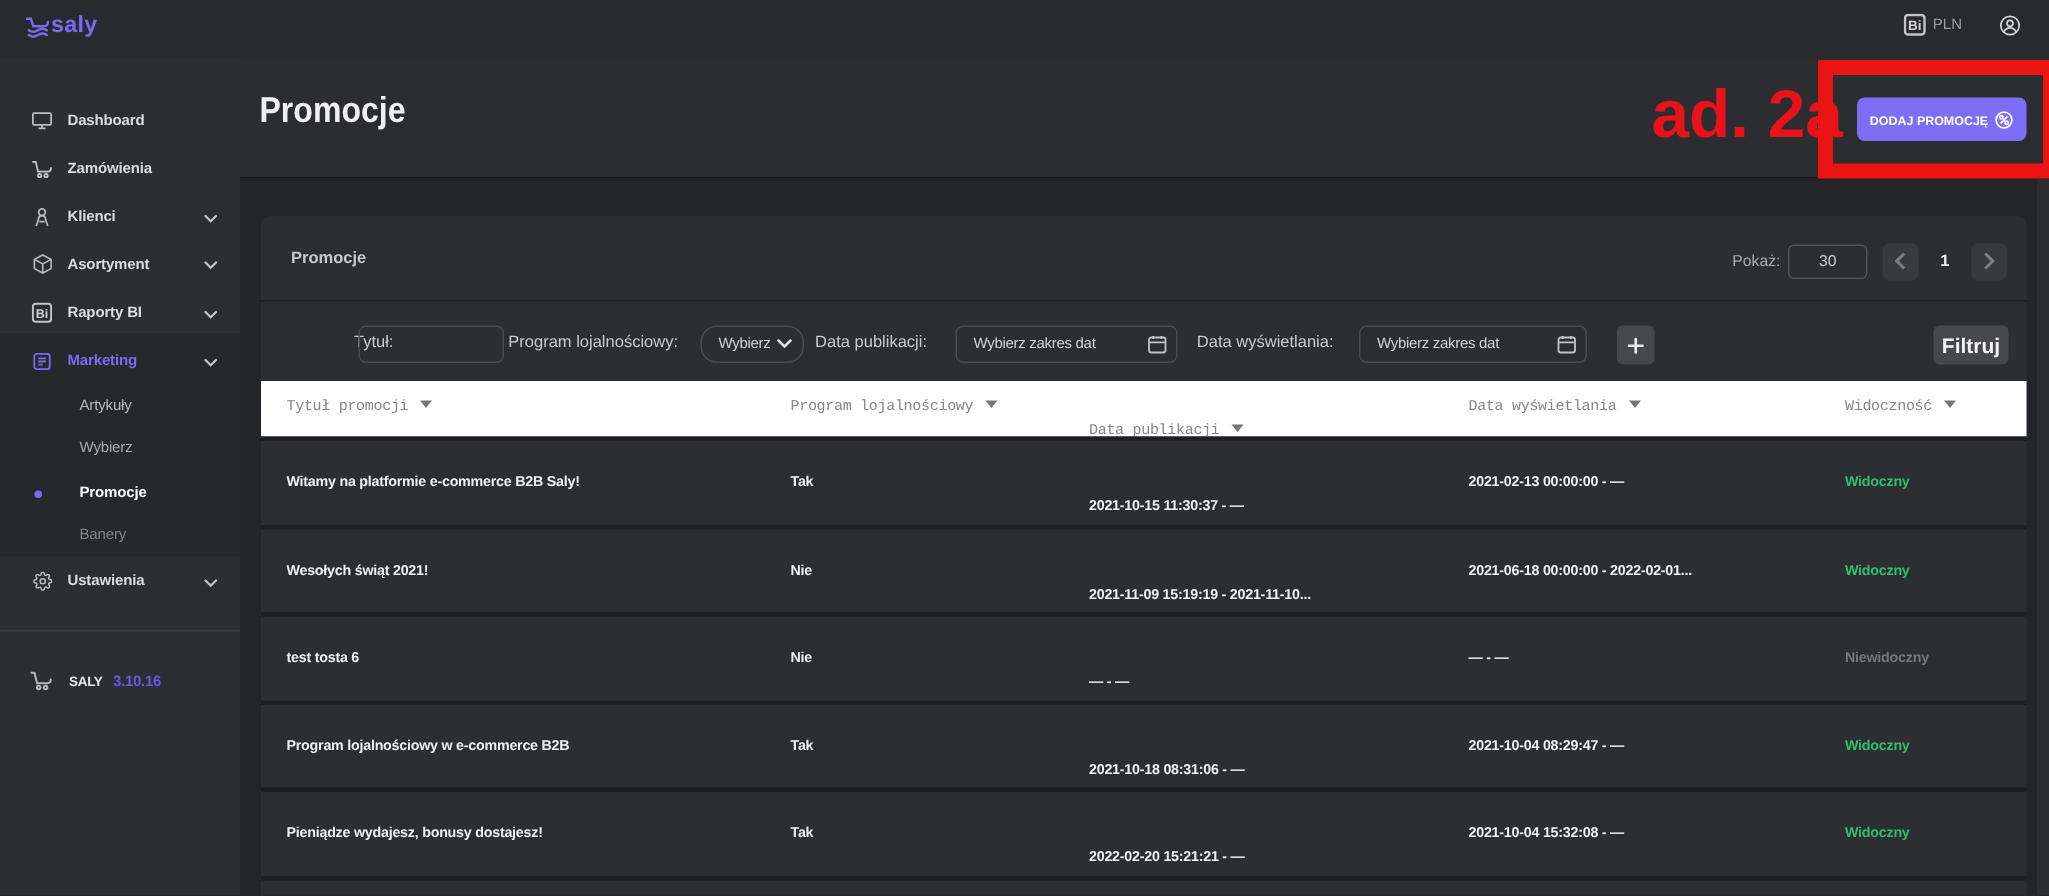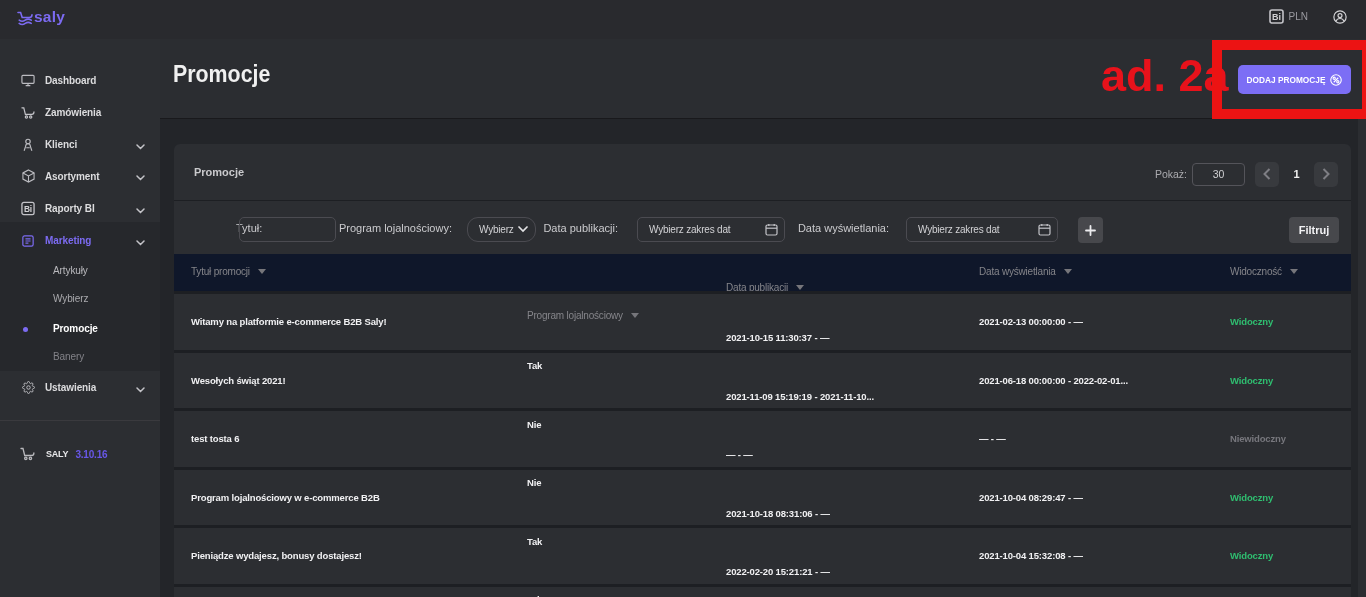--- a/index.html
+++ b/index.html
@@ -47,31 +47,31 @@
 .pager .num { width:53px; height:23px; border:1px solid #54545a; border-radius:4px; color:#cfcfd2; font-size:10.5px; display:flex; align-items:center; justify-content:center; margin-right:10px; }
 .pgbtn { width:24px; height:25px; background:#383a3e; border-radius:5px; display:flex; align-items:center; justify-content:center; }
 .pager .cur { color:#f0f0f0; font-size:11px; font-weight:bold; margin:0 10px; width:15px; text-align:center;}
 .cardsep { position:absolute; left:0; top:56px; width:1177px; height:1px; background:#1d1f23; }
 
 
 .filters { position:absolute; left:0; top:57px; width:1177px; height:53px; }
 .flabel { position:absolute; top:21px; font-size:11px; color:#cbcbce; white-space:nowrap; }
 .fbox { position:absolute; top:16px; height:25px; border:1px solid #4b4b51; border-radius:5px; color:#d2d2d5; font-size:10px; letter-spacing:-0.2px; display:flex; align-items:center; }
 .plusbtn { position:absolute; left:904px; top:16px; width:25px; height:26px; background:#47484c; border-radius:4px; color:#e8e8ea; display:flex; align-items:center; justify-content:center; }
-.filtruj { position:absolute; left:1115px; top:16px; width:50px; height:26px; background:#47484c; border-radius:4px; color:#f2f2f4; font-size:11px; font-weight:bold; display:flex; align-items:center; justify-content:center; }
-
-
-.thead { position:absolute; left:0; top:110px; width:1177px; height:37px; background:#0f172a; }
+.filtruj { position:absolute; left:1115px; top:16px; width:50px; height:26px; background:#47484c; border-radius:4px; color:#f2f2f4; font-size:14px; font-weight:bold; display:flex; align-items:center; justify-content:center; }
+
+
+.thead { position:absolute; left:0; top:110px; width:1177px; height:37px; background:#ffffff;font-family:Liberation Mono, monospace; }
 .th { position:absolute; top:12px; font-size:10px; color:#85858a; letter-spacing:-0.2px; }
 .th .arr { display:inline-block; margin-left:8px; margin-bottom:1px; width:0; height:0; border-left:4px solid transparent; border-right:4px solid transparent; border-top:5px solid #76767b; vertical-align:middle; }
 .trow { position:absolute; left:0; width:1177px; height:55px; border-top:3px solid #1d1f23; }
 .td { position:absolute; top:22px; font-size:9.5px; font-weight:bold; color:#f1f1f3; letter-spacing:-0.15px; }
 .td.green { color:#2fbe70; }
 .td.gray { color:#77777d; font-weight:bold; }
-.c1 { left:17px; } .c2 { left:353px;margin-top:44px; } .c3 { left:552px;margin-top:16px; } .c4 { left:805px; } .c5 { left:1056px; }
+.c1 { left:17px; } .c2 { left:353px; } .c3 { left:552px;margin-top:16px; } .c4 { left:805px; } .c5 { left:1056px; }
 </style>
 </head>
 <body>
 
 <div class="topbar">
   <div class="logo">
     <svg width="16" height="17" viewBox="0 0 16 17" fill="none" stroke="#7c6bf2" stroke-width="1.6" stroke-linecap="round">
       <path d="M1 3.5 h2.6 l1.6 5 h7 c2 0 2.8-1.4 2.8-2.8"></path>
       <path d="M2.2 11.2 c2 1.4 4 1.4 6 0 s4 -1.4 6 0"></path>
       <path d="M2.2 14.4 c2 1.4 4 1.4 6 0 s4 -1.4 6 0"></path>

